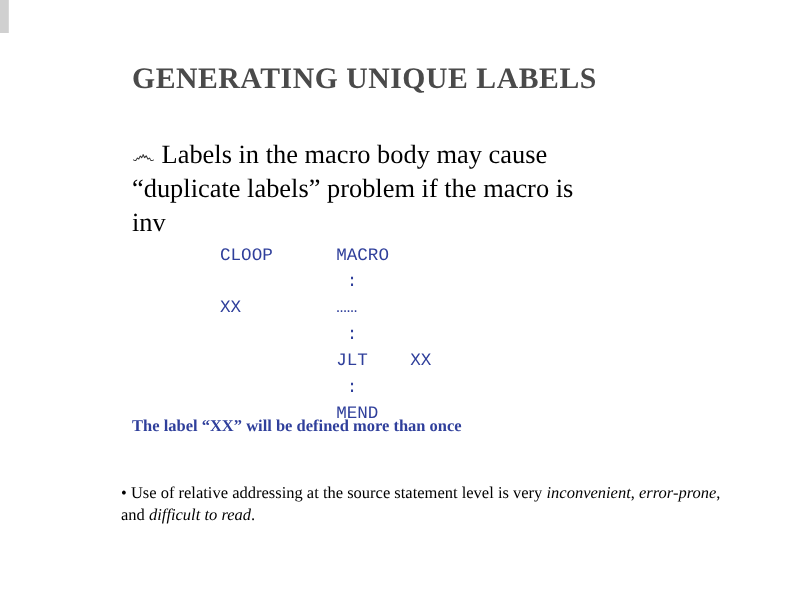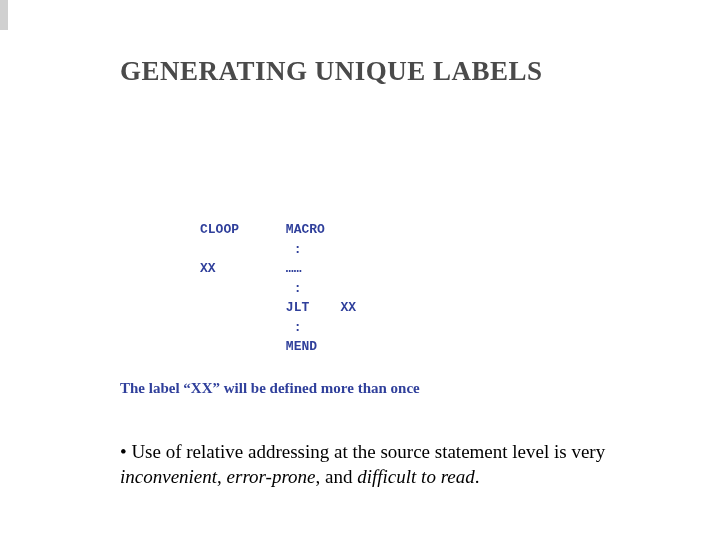--- a/index.html
+++ b/index.html
@@ -37,43 +37,43 @@
     font-size: 22px;
     color: #333;
     margin-right: 6px;
     vertical-align: baseline;
   }
   .code-block {
     position: absolute;
     top: 220px;
     left: 200px;
     font-family: Consolas, 'Courier New', monospace;
-    font-weight: bold;
+    font-weight: normal;
     color: #2f3f9b;
-    font-size: 13px;
+    font-size: 16px;
     line-height: 1.5;
     white-space: pre;
   }
   .caption {
     position: absolute;
     top: 380px;
     left: 120px;
     right: 70px;
     font-family: Georgia, 'Times New Roman', serif;
     font-size: 15px;
     color: #2f3f9b;
     font-weight: bold;
   }
   .footer-text {
     position: absolute;
     top: 440px;
-    left: 120px;
+    left: 110px;
     right: 60px;
     font-family: 'Times New Roman', Georgia, serif;
-    font-size: 19px;
+    font-size: 15px;
     color: #000;
     line-height: 1.3;
   }
   .footer-text .em { font-style: italic; }
   .margin-bar {
     position: absolute;
     top: 0;
     left: 0;
     width: 8px;
     height: 30px;
@@ -83,20 +83,25 @@
 </style>
 </head>
 <body>
 
 <div class="slide">
 
   <div class="margin-bar"></div>
 
   <div class="title">GENERATING UNIQUE LABELS</div>
 
+  <div class="body-text">
+    <span class="bullet-deco">෴</span><span>Labels in the macro body may cause</span><br>
+    <span>“duplicate labels” problem if the macro is</span><br>
+    <span>inv</span>
+  </div>
 
   <div class="code-block"><span>CLOOP</span>      <span>MACRO</span>
             <span>:</span>
 <span>XX</span>         <span>……</span>
             <span>:</span>
            <span>JLT</span>    <span>XX</span>
             <span>:</span>
            <span>MEND</span></div>
 
   <div class="caption">The label “XX” will be defined more than once</div>

